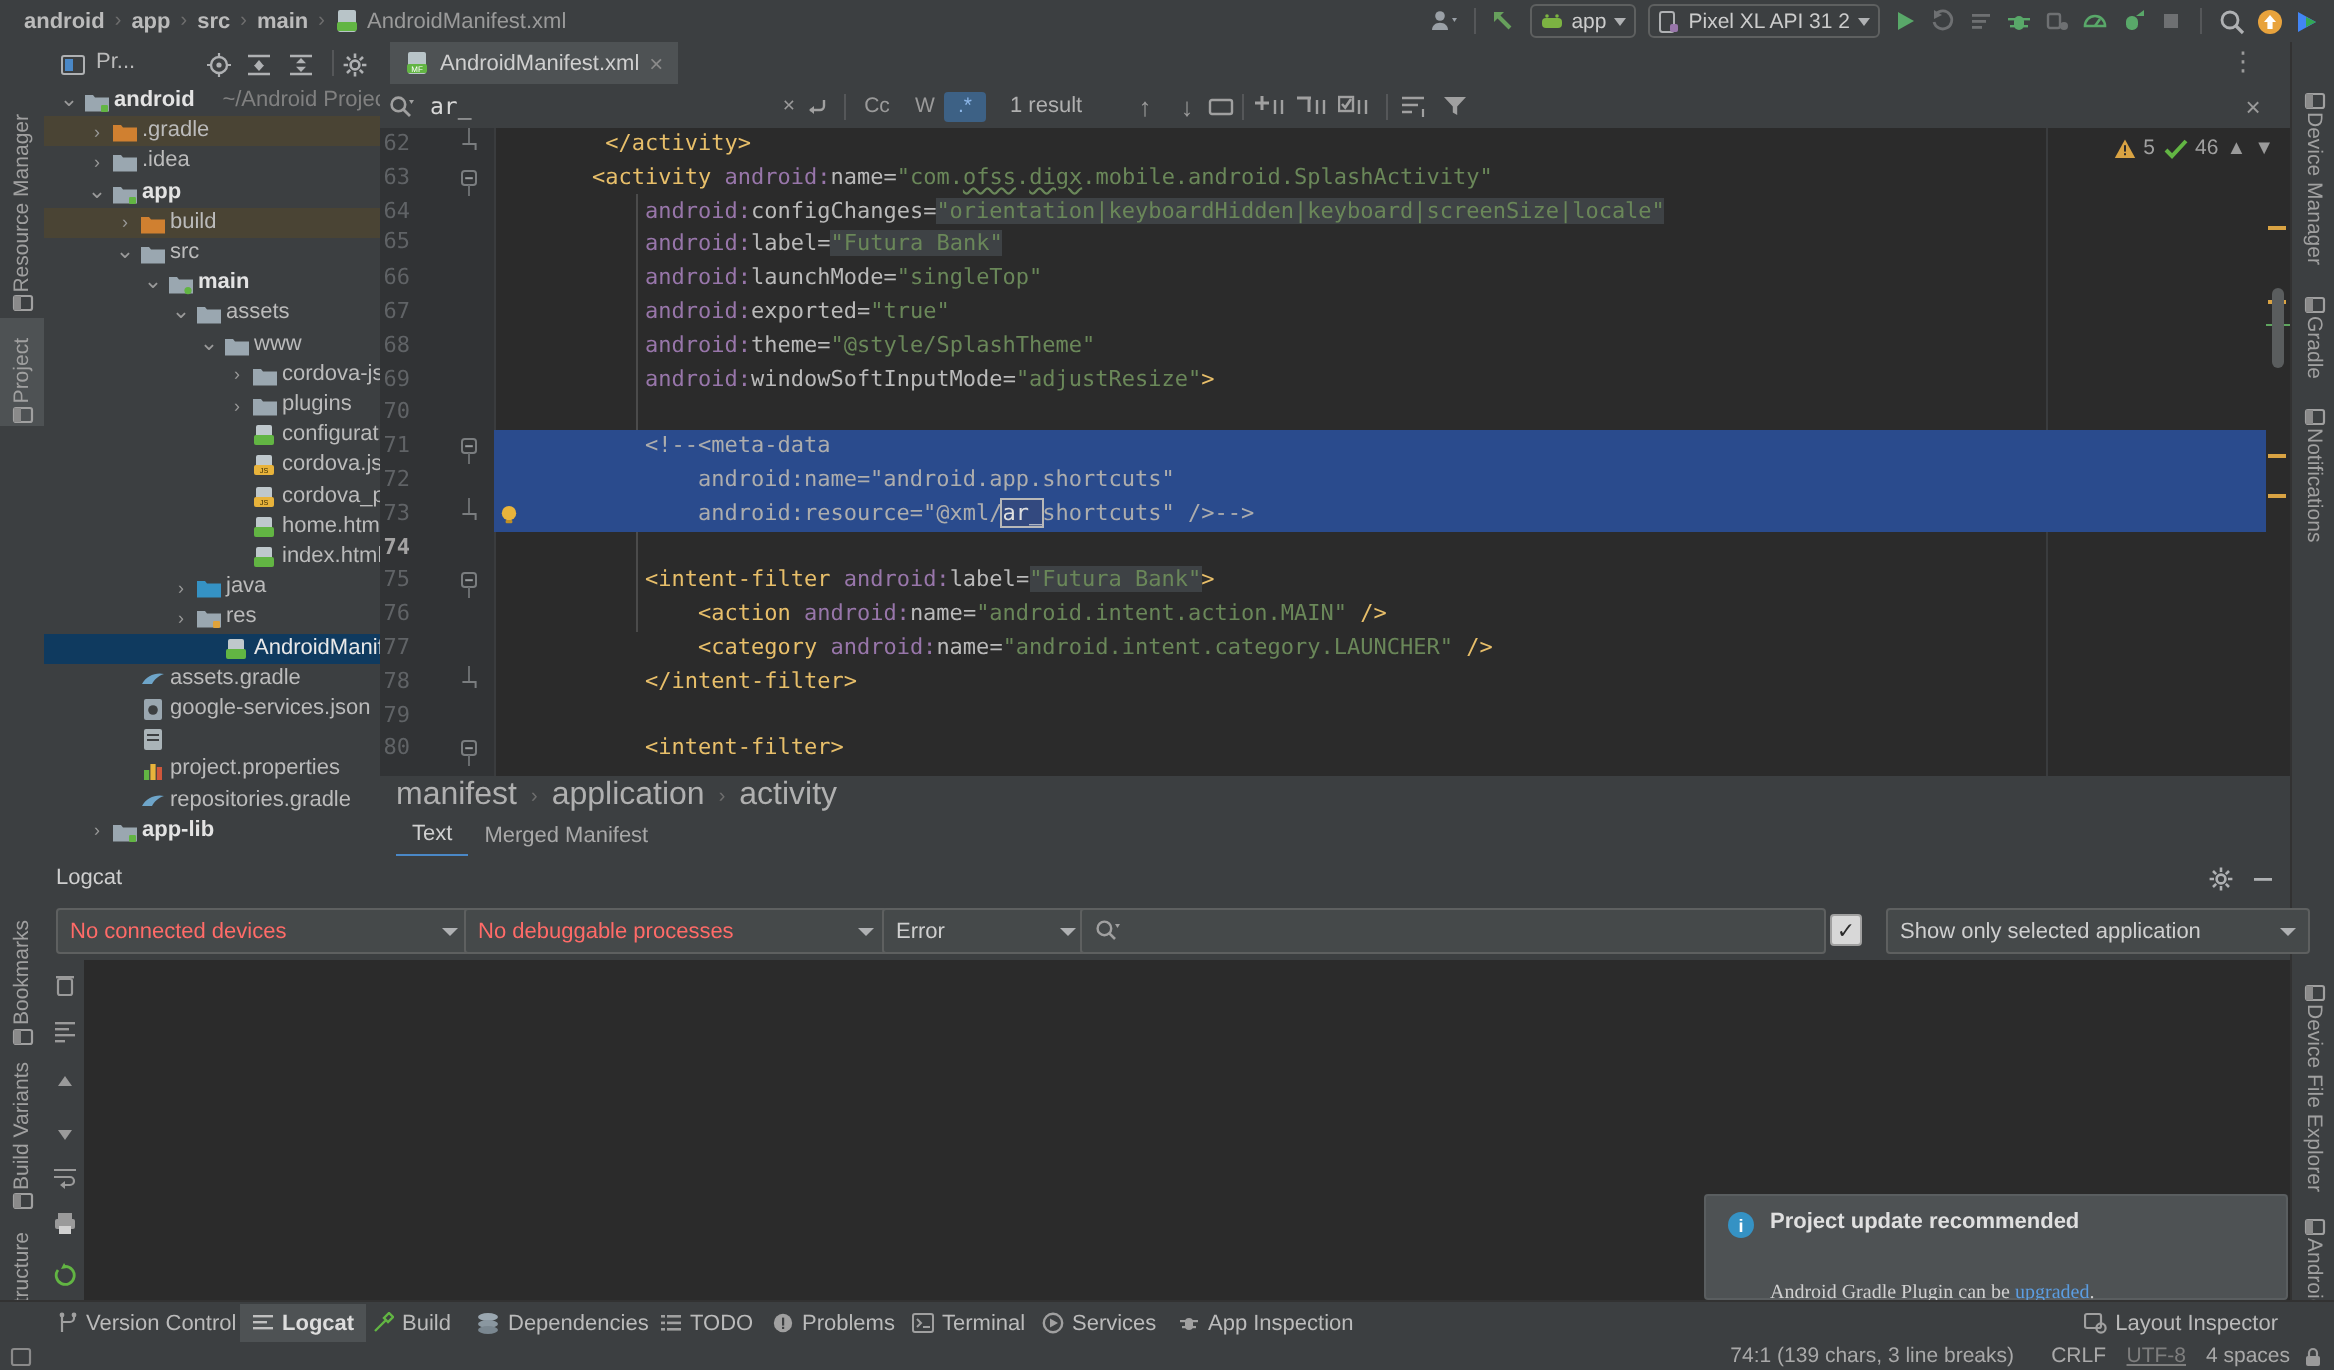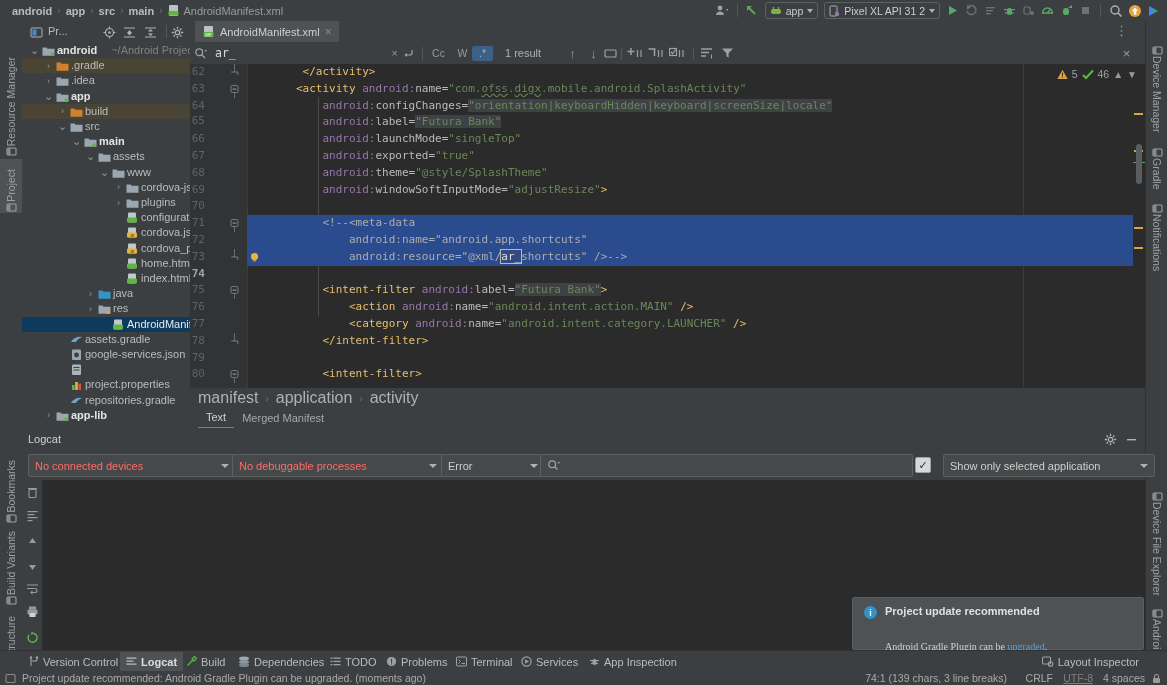--- a/index.html
+++ b/index.html
@@ -1070,21 +1070,20 @@
       <span>Layout Inspector</span>
     </div>
   </div>
 
 <div class="abs" id="statusbar">
   <div class="abs" style="left:5px;top:2px;">
     <svg width="11" height="11" viewBox="0 0 11 11">
         <rect x="1" y="1.5" width="9" height="8" rx="1" fill="none" stroke="#8A8A8A" stroke-width="1.1"></rect>
       </svg>
   </div>
-  <div id="sb-left">Project update recommended: Android Gradle Plugin can be upgraded. (moments ago)</div>
   <div class="sb-right" style="right:160px;">74:1 (139 chars, 3 line breaks)</div>
   <div class="sb-right" style="right:114px;">CRLF</div>
   <div class="sb-right sb-dim" style="right:74px;text-decoration:underline;">UTF-8</div>
   <div class="sb-right" style="right:22px;">4 spaces</div>
   <div class="abs" style="right:5px;top:2px;">
     <svg width="11" height="11" viewBox="0 0 11 11">
         <rect x="2" y="5" width="7" height="5" rx="1" fill="#9A9A9A"></rect>
         <path d="M3.5 5V3.5a2 2 0 0 1 4 0V5" fill="none" stroke="#9A9A9A" stroke-width="1.1"></path>
       </svg>
   </div>

